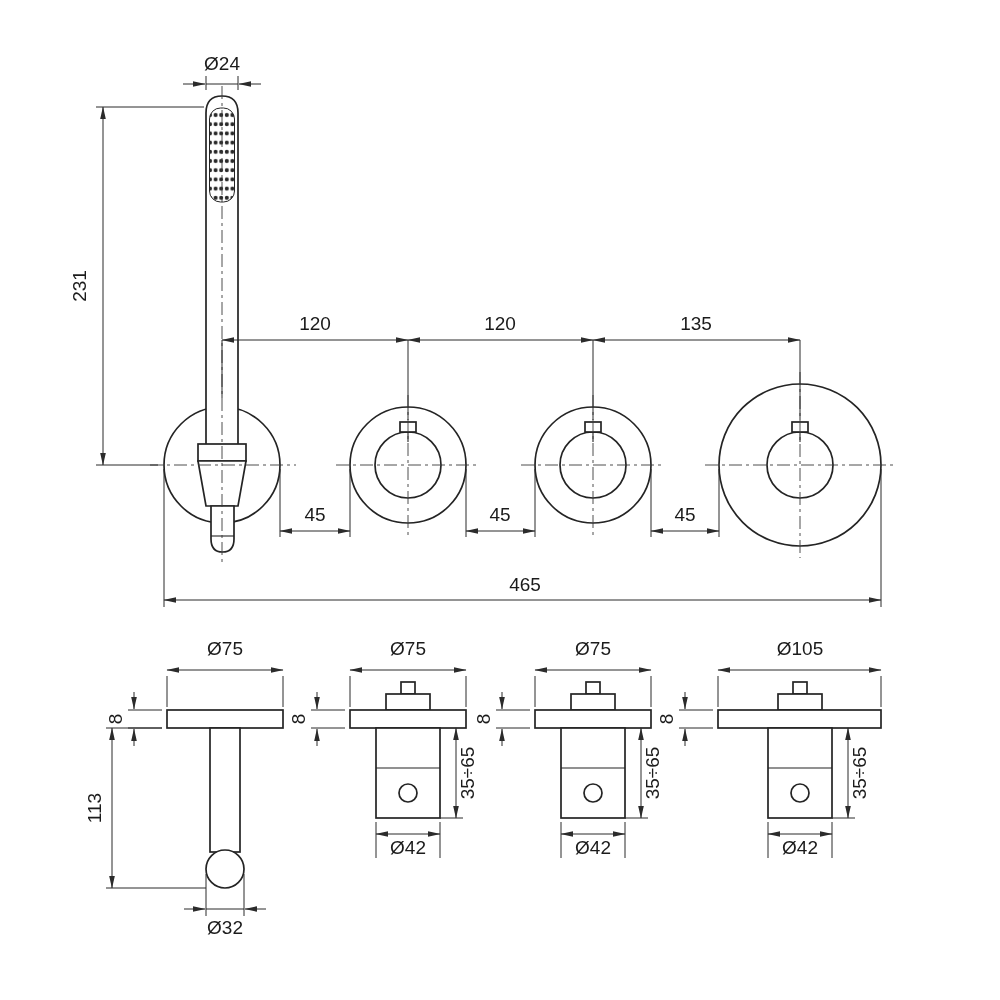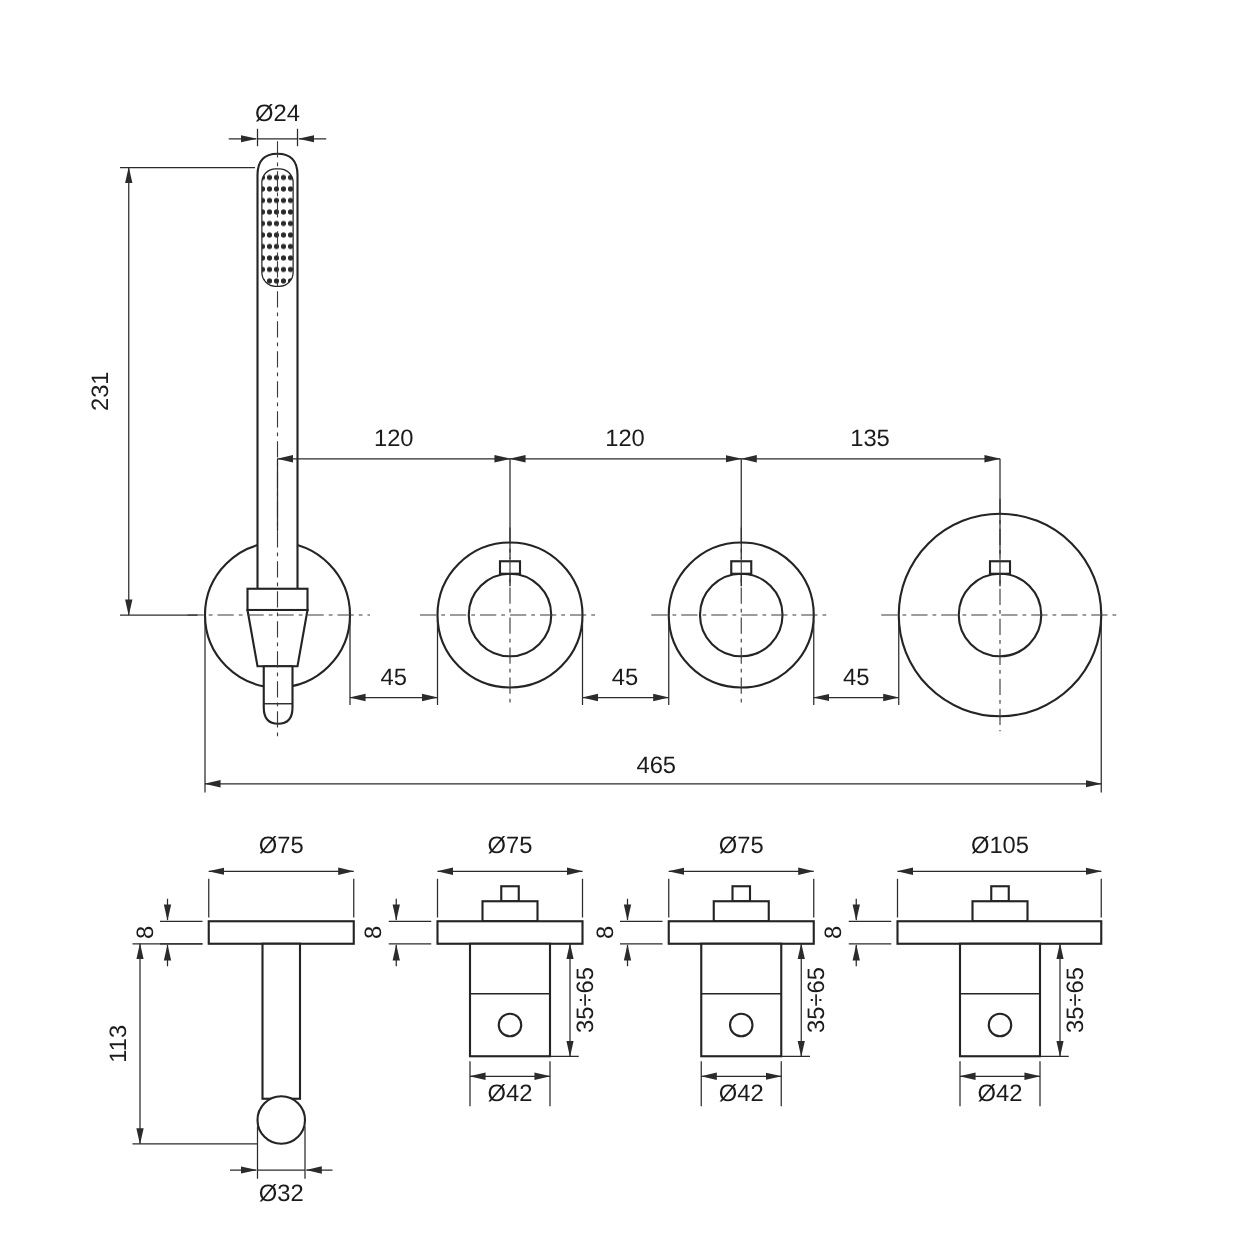--- a/index.html
+++ b/index.html
@@ -1,16 +1,16 @@
 <!DOCTYPE html>
 <html><head>
 <meta charset="utf-8">
 <style>
   html,body{margin:0;padding:0;background:#ffffff;}
-  .stage{position:relative;width:1000px;height:972px;background:#ffffff;font-family:"Liberation Sans","DejaVu Sans",sans-serif;margin-top:27px;}
+  .stage{position:relative;width:1000px;height:972px;background:#ffffff;font-family:"Liberation Sans","DejaVu Sans",sans-serif;}
   svg{display:block;}
   svg text{fill:#1b1b1b;font-family:"Liberation Sans","DejaVu Sans",sans-serif;font-size:19px;}
   .outl{fill:#ffffff;stroke:#242424;stroke-width:1.7;}
   .outln{fill:none;stroke:#242424;stroke-width:1.7;}
   .thin{fill:none;stroke:#242424;stroke-width:1.1;}
   .dim{fill:none;stroke:#2b2b2b;stroke-width:1;}
   .cl{fill:none;stroke:#3a3a3a;stroke-width:0.9;stroke-dasharray:13 4 3 4;}
 </style>
 </head>
 <body>

